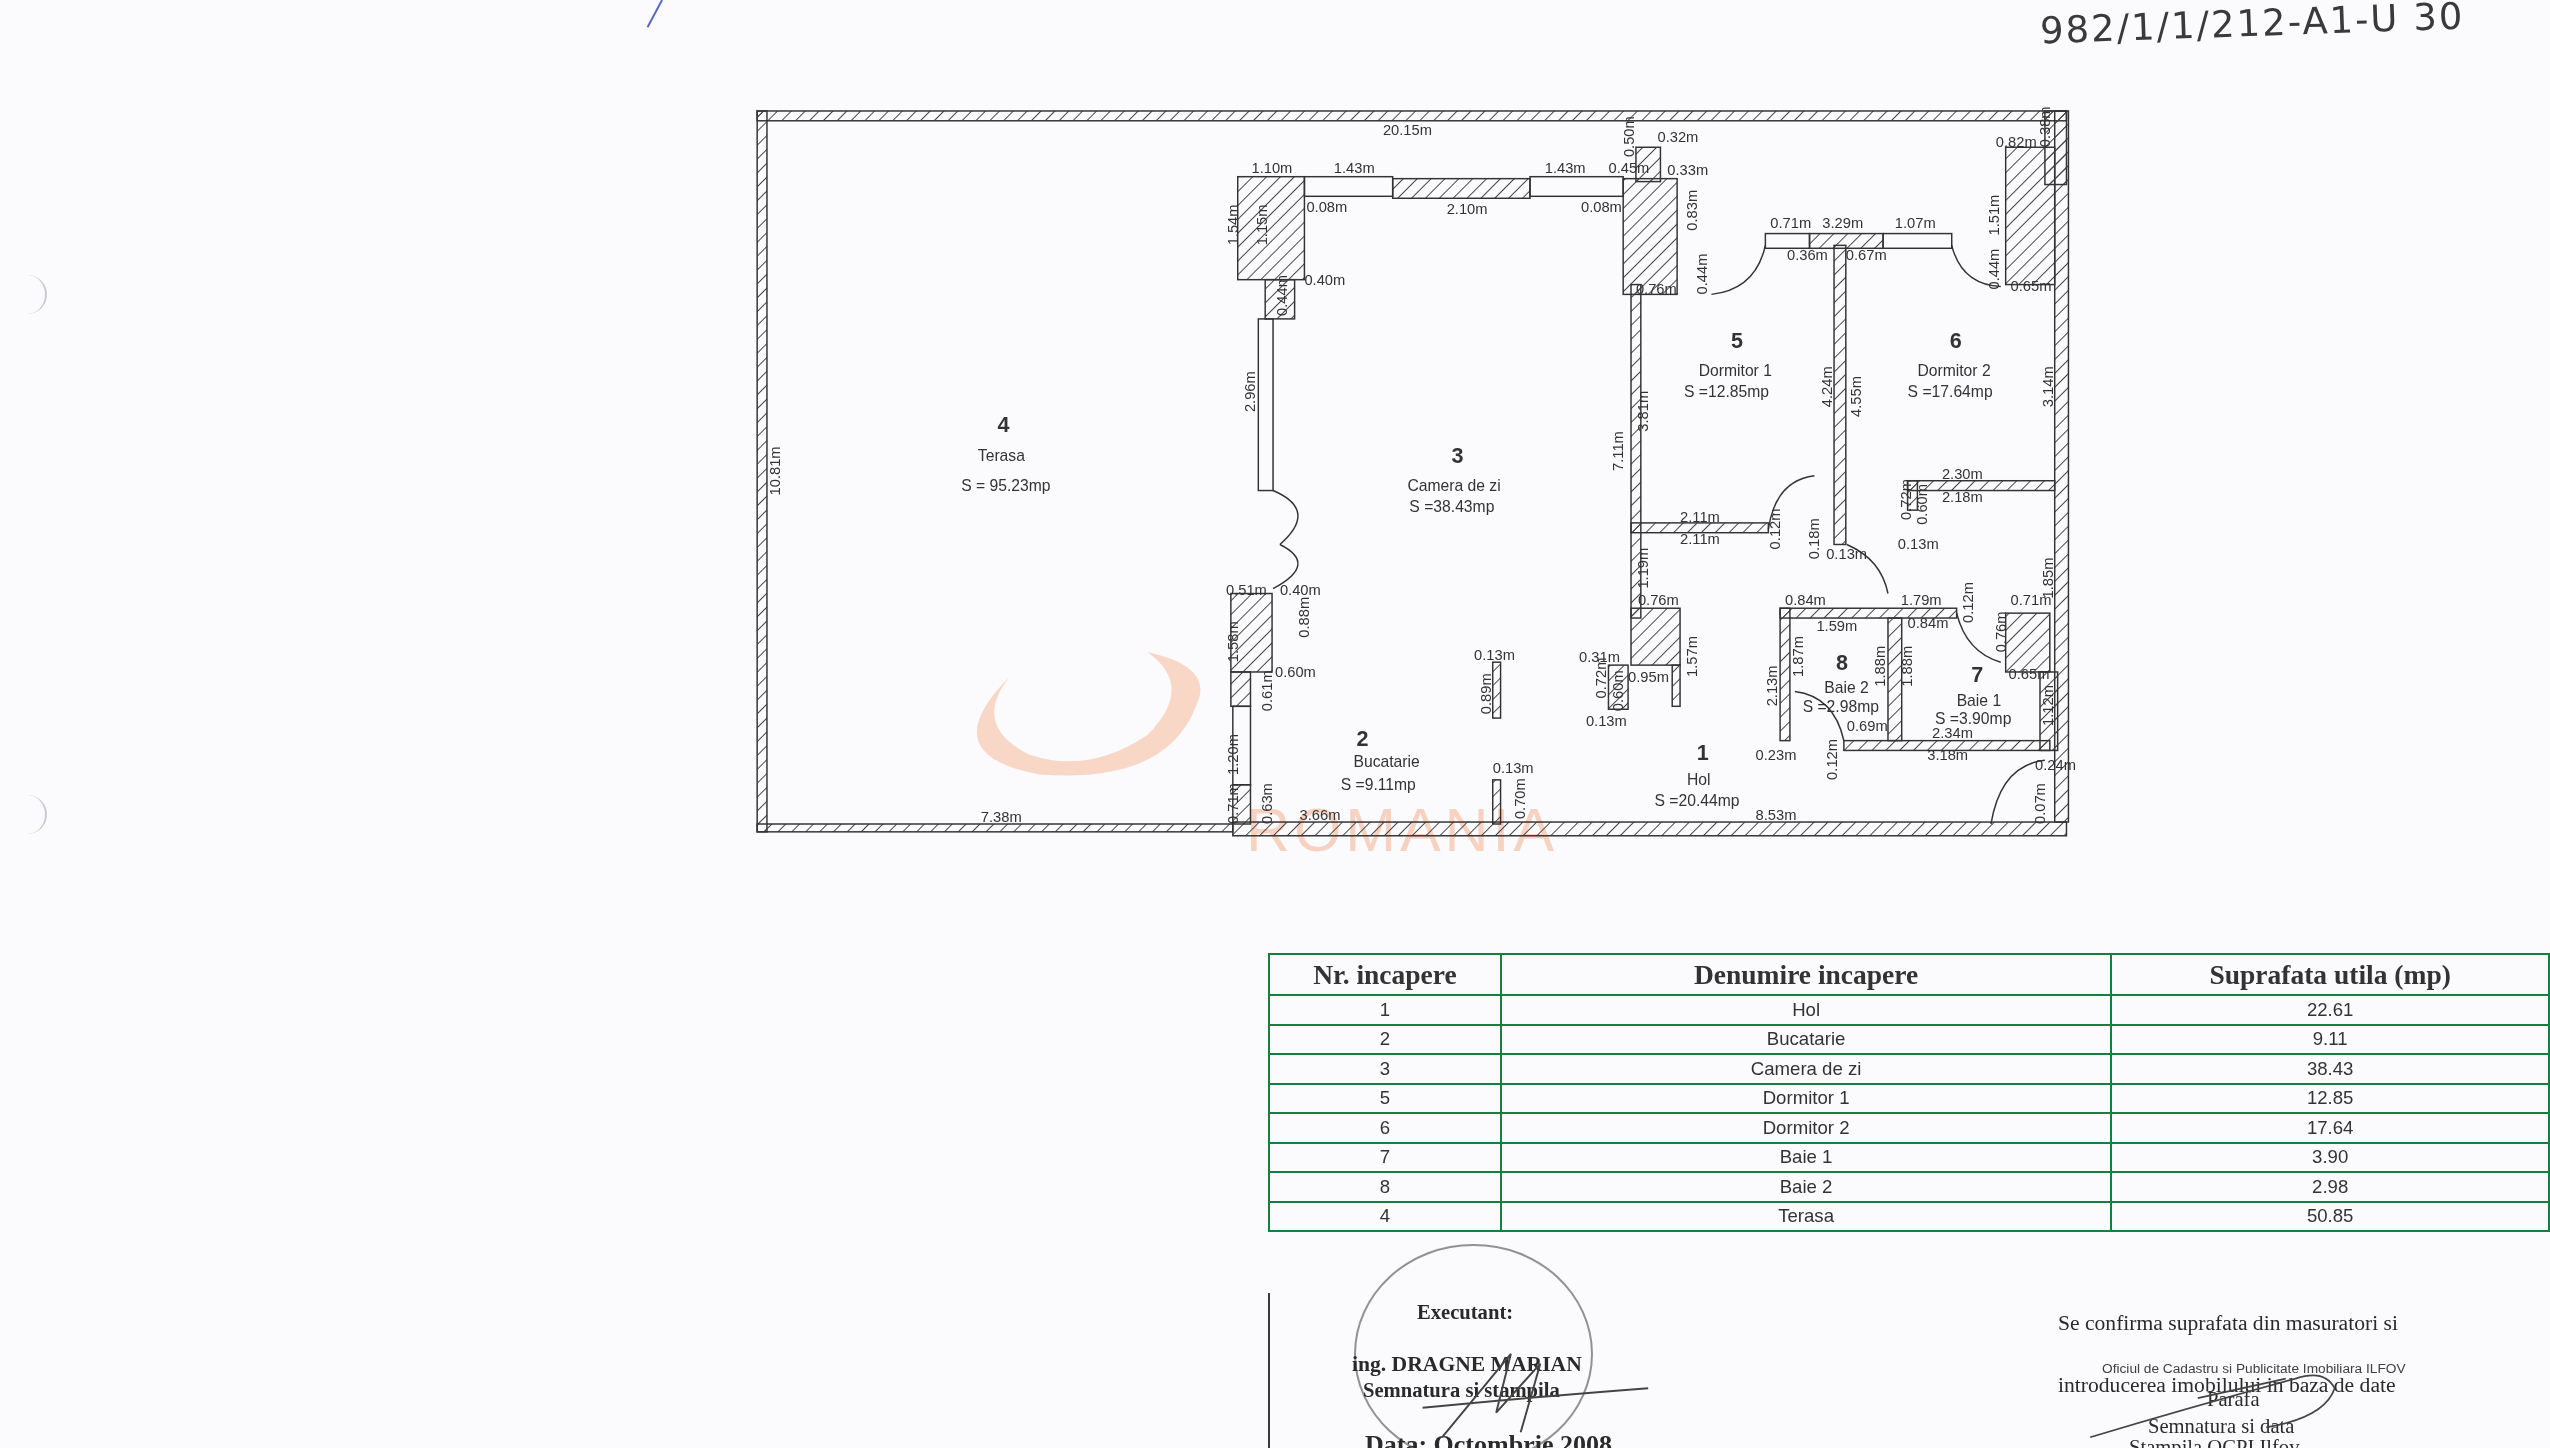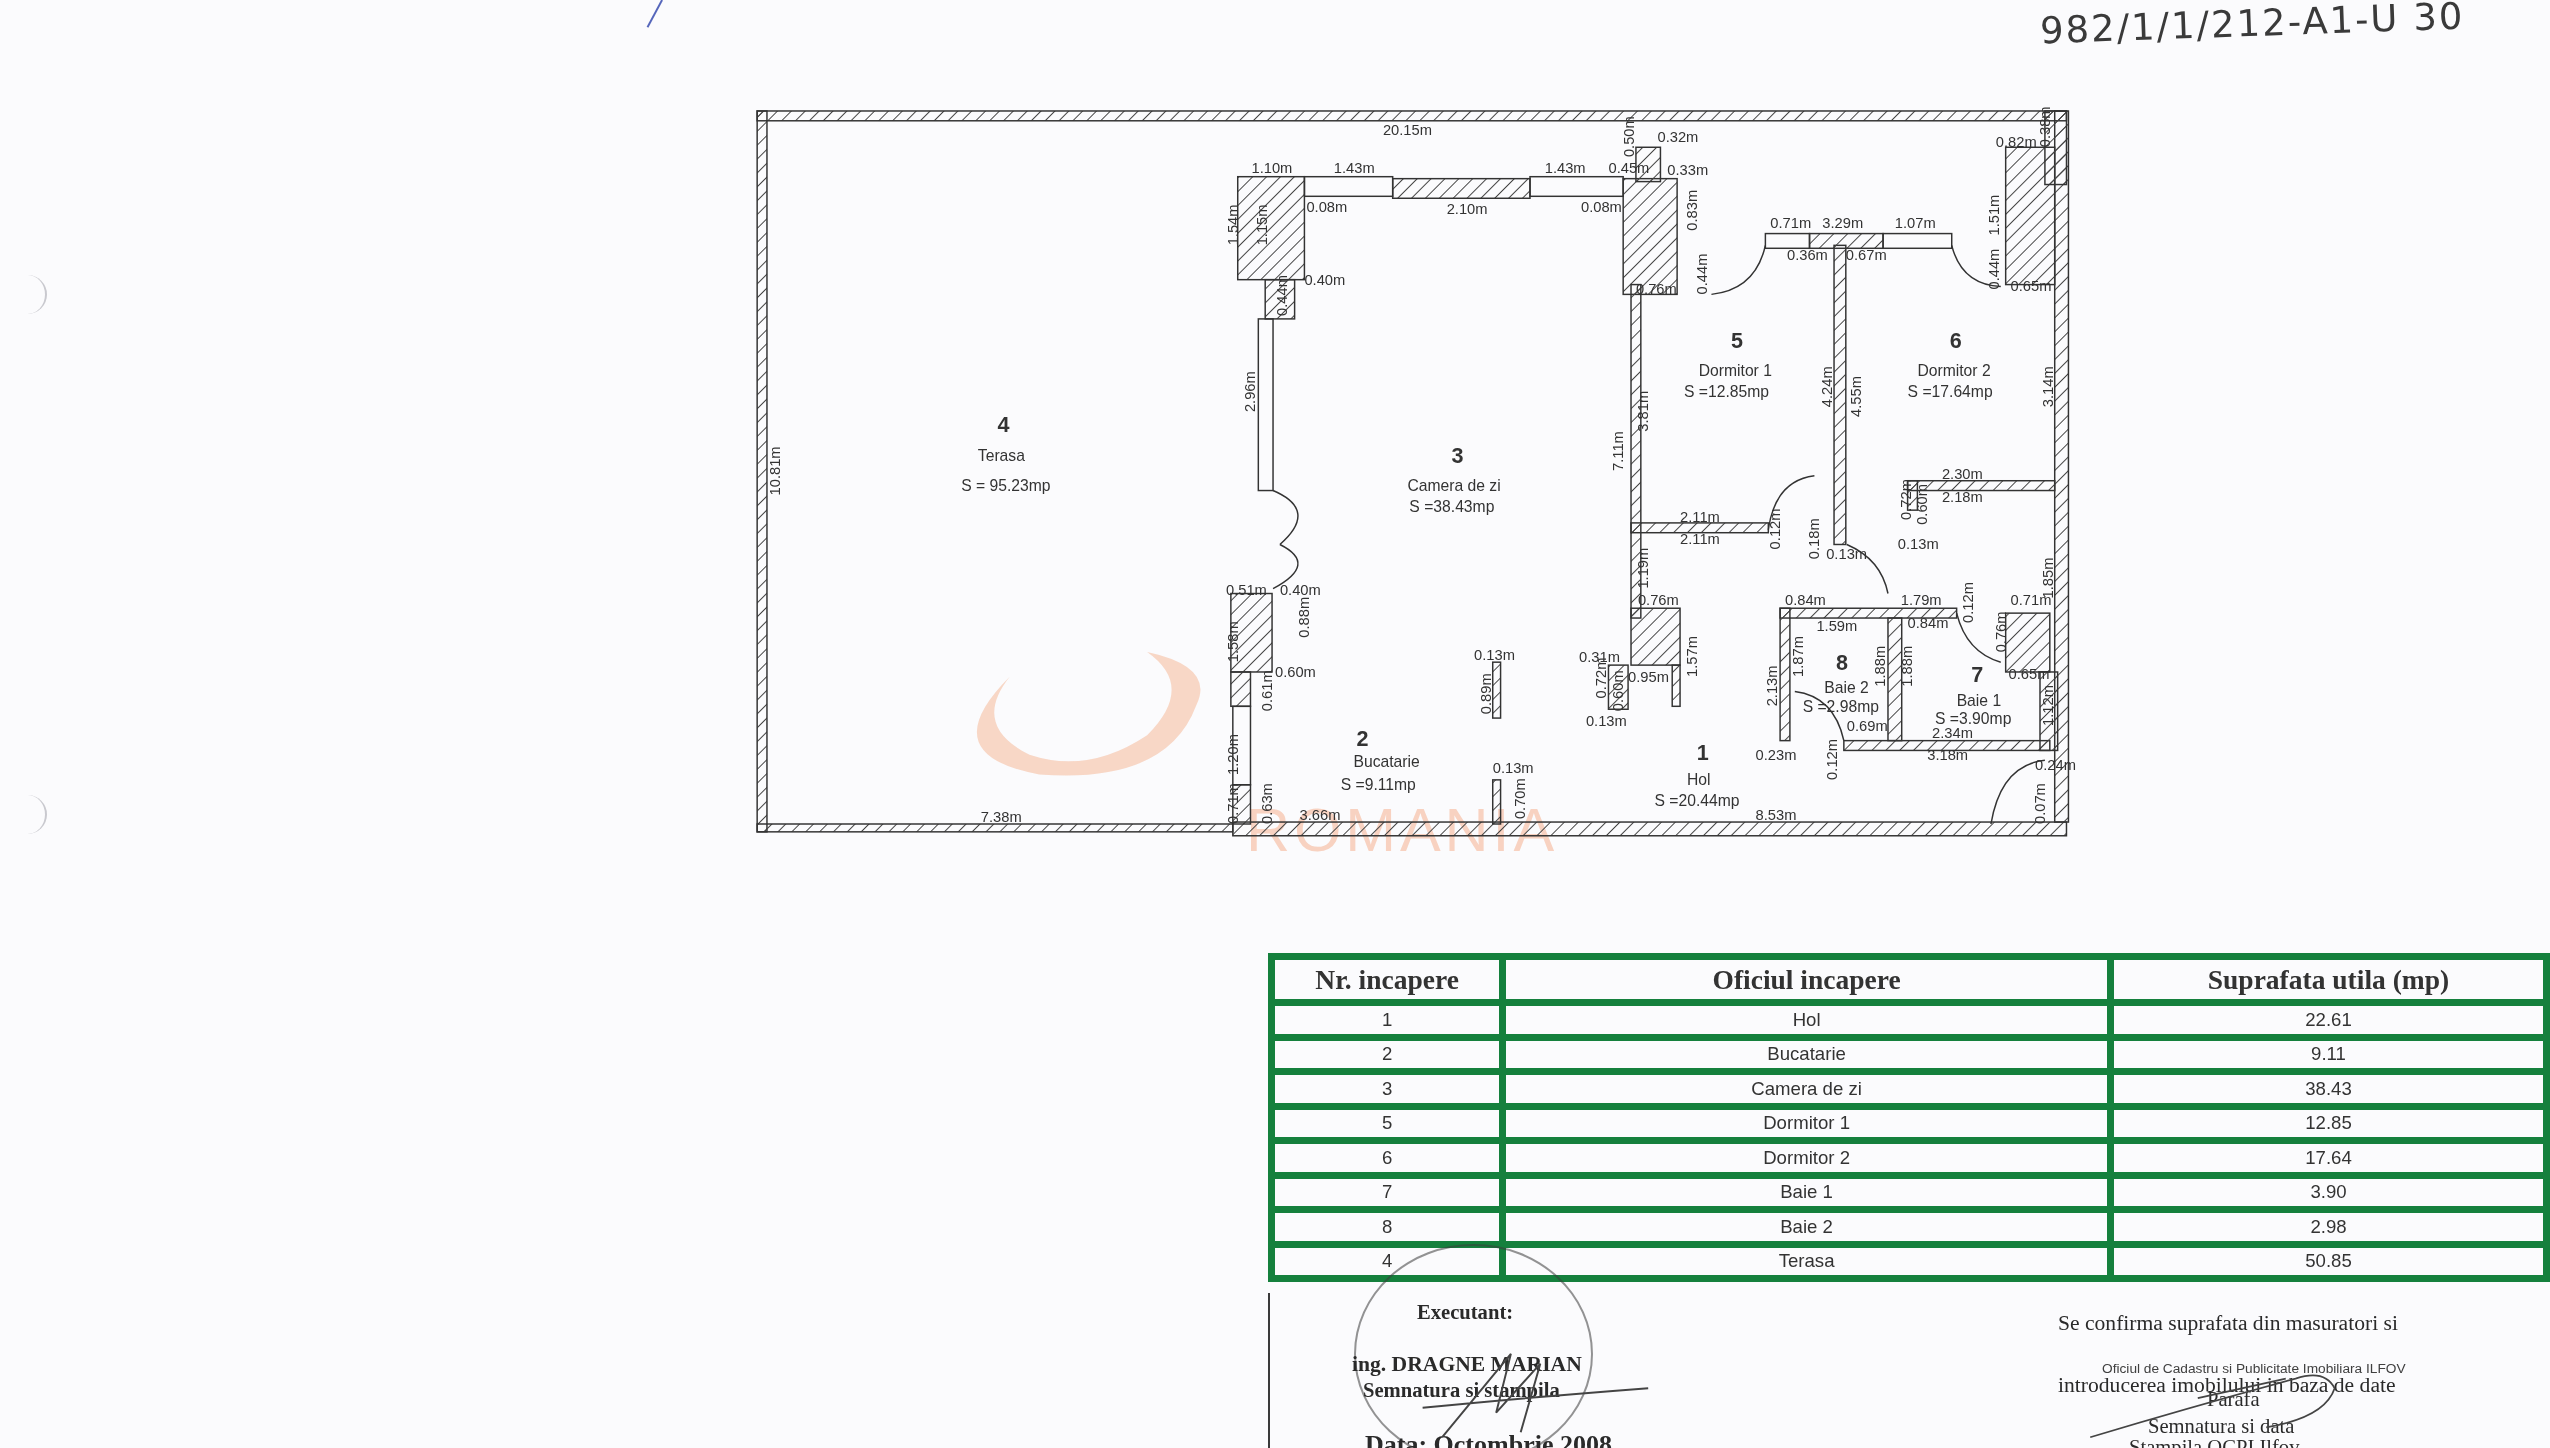--- a/index.html
+++ b/index.html
@@ -6,21 +6,21 @@
   body { width:2550px; height:1449px; background:#fbfbfd; position:relative; overflow:hidden;
          font-family:"Liberation Sans", sans-serif; color:#2a2a2a; }
   .abs { position:absolute; }
   .handwritten { font-family:"DejaVu Sans", sans-serif; font-size:37px; color:#3a3a3a; letter-spacing:2px; transform:rotate(-2deg); }
   .plan { position:absolute; left:0; top:0; width:2550px; height:883px; }
   .dim { font-family:"Liberation Sans", sans-serif; font-size:15px; fill:#333; }
   .room-num { font-family:"Liberation Sans", sans-serif; font-size:22px; font-weight:bold; fill:#333; }
   .room-label { font-family:"Liberation Sans", sans-serif; font-size:16px; fill:#333; }
   .watermark-text { position:absolute; font-family:"Liberation Sans", sans-serif; font-size:61px; color:rgba(245,160,120,0.45); letter-spacing:3.9px; }
   table.rooms { position:absolute; left:1268px; top:953px; width:1282px; border-collapse:collapse; }
-  table.rooms td, table.rooms th { border:7px solid #15803d; height:27.5px; padding:0; text-align:center; font-size:18.6px; font-family:"Liberation Sans", sans-serif; color:#333; }
+  table.rooms td, table.rooms th { border:2px solid #15803d; height:27.5px; padding:0; text-align:center; font-size:18.6px; font-family:"Liberation Sans", sans-serif; color:#333; }
   table.rooms th { font-family:"Liberation Serif", serif; font-size:27.5px; font-weight:bold; height:39px; }
   .sig-box { position:absolute; left:1268px; top:1293px; width:1280px; height:156px; border-left:2px solid #3a3a3a; border-right:2px solid #3a3a3a; }
   .serif { font-family:"Liberation Serif", serif;margin-top:8px; }
   .stamp { position:absolute; border:2.9px solid rgba(60,60,60,0.55); border-radius:50%; }
   .punch { position:absolute; width:25.5px; height:39px; border-right:2px solid #c9c9cf; border-radius:0 19.6px 19.6px 0; }
 </style>
 </head>
 <body>
 
 <div class="punch" style="left:19.6px;top:275px;"></div>
@@ -224,21 +224,21 @@
 
 <table class="rooms">
   <colgroup>
       <col style="width:232px">
       <col style="width:611px">
       <col style="width:438px">
     </colgroup>
   <tbody>
       <tr>
     <th>Nr. incapere</th>
-    <th>Oficiul incapere</th>
+    <th>Denumire incapere</th>
     <th>Suprafata utila (mp)</th>
   </tr>
   <tr>
         <td>1</td>
         <td>Hol</td>
         <td>22.61</td>
       </tr>
   <tr>
         <td>2</td>
         <td>Bucatarie</td>

